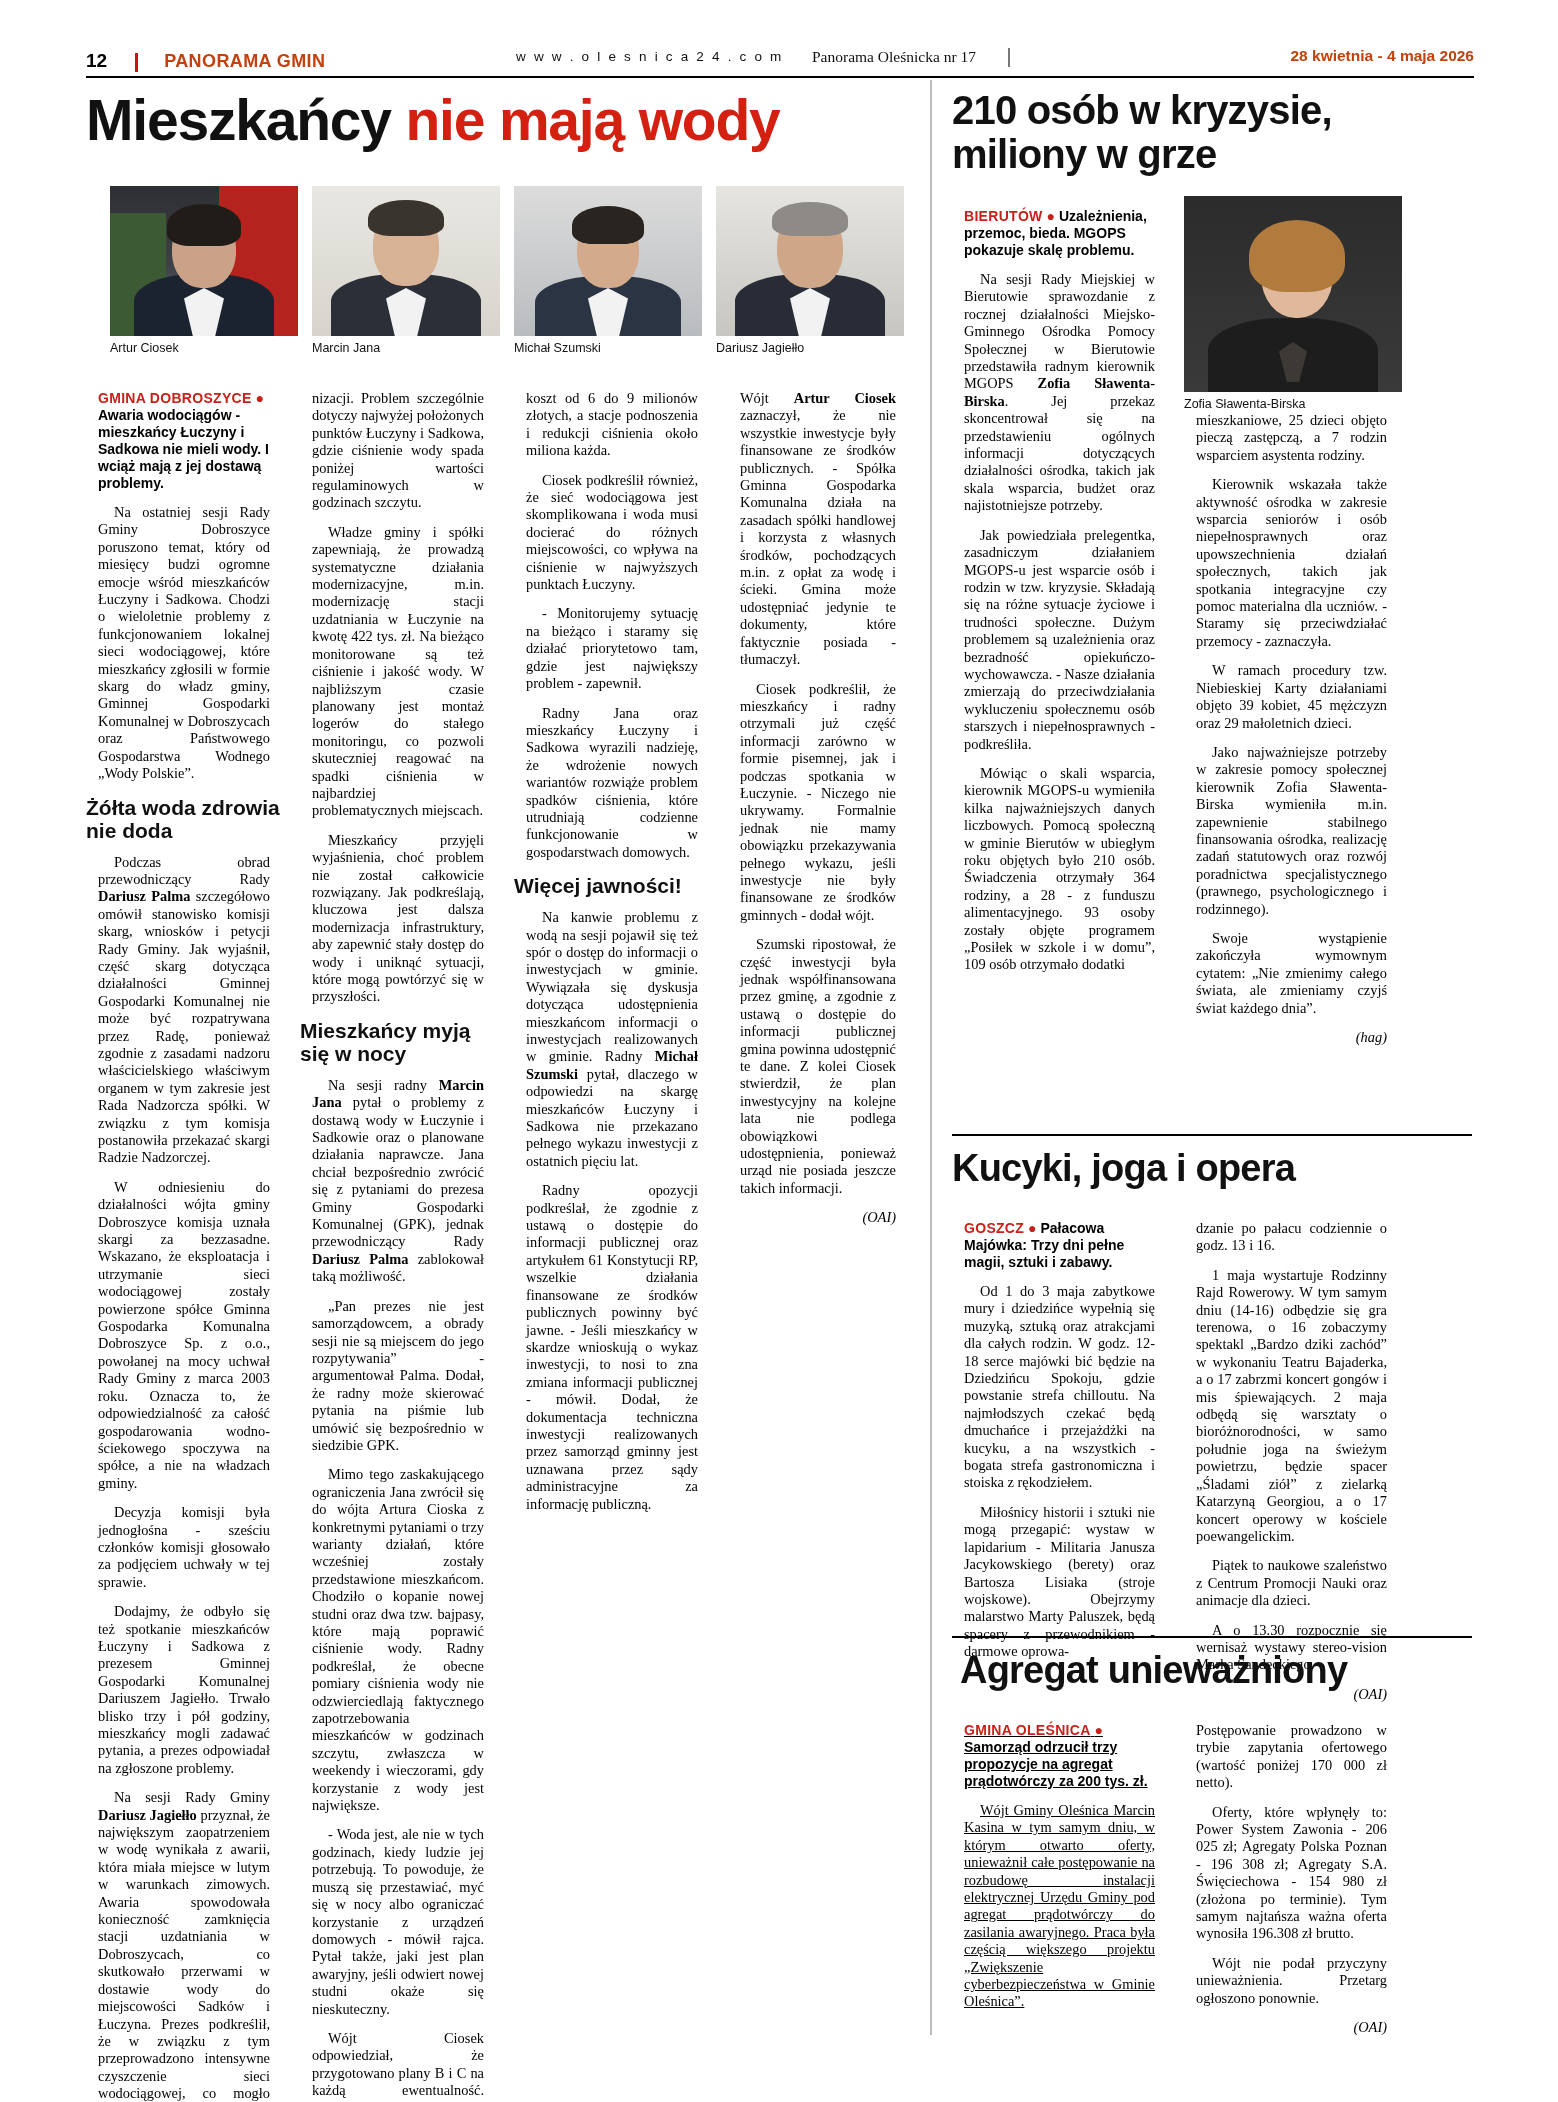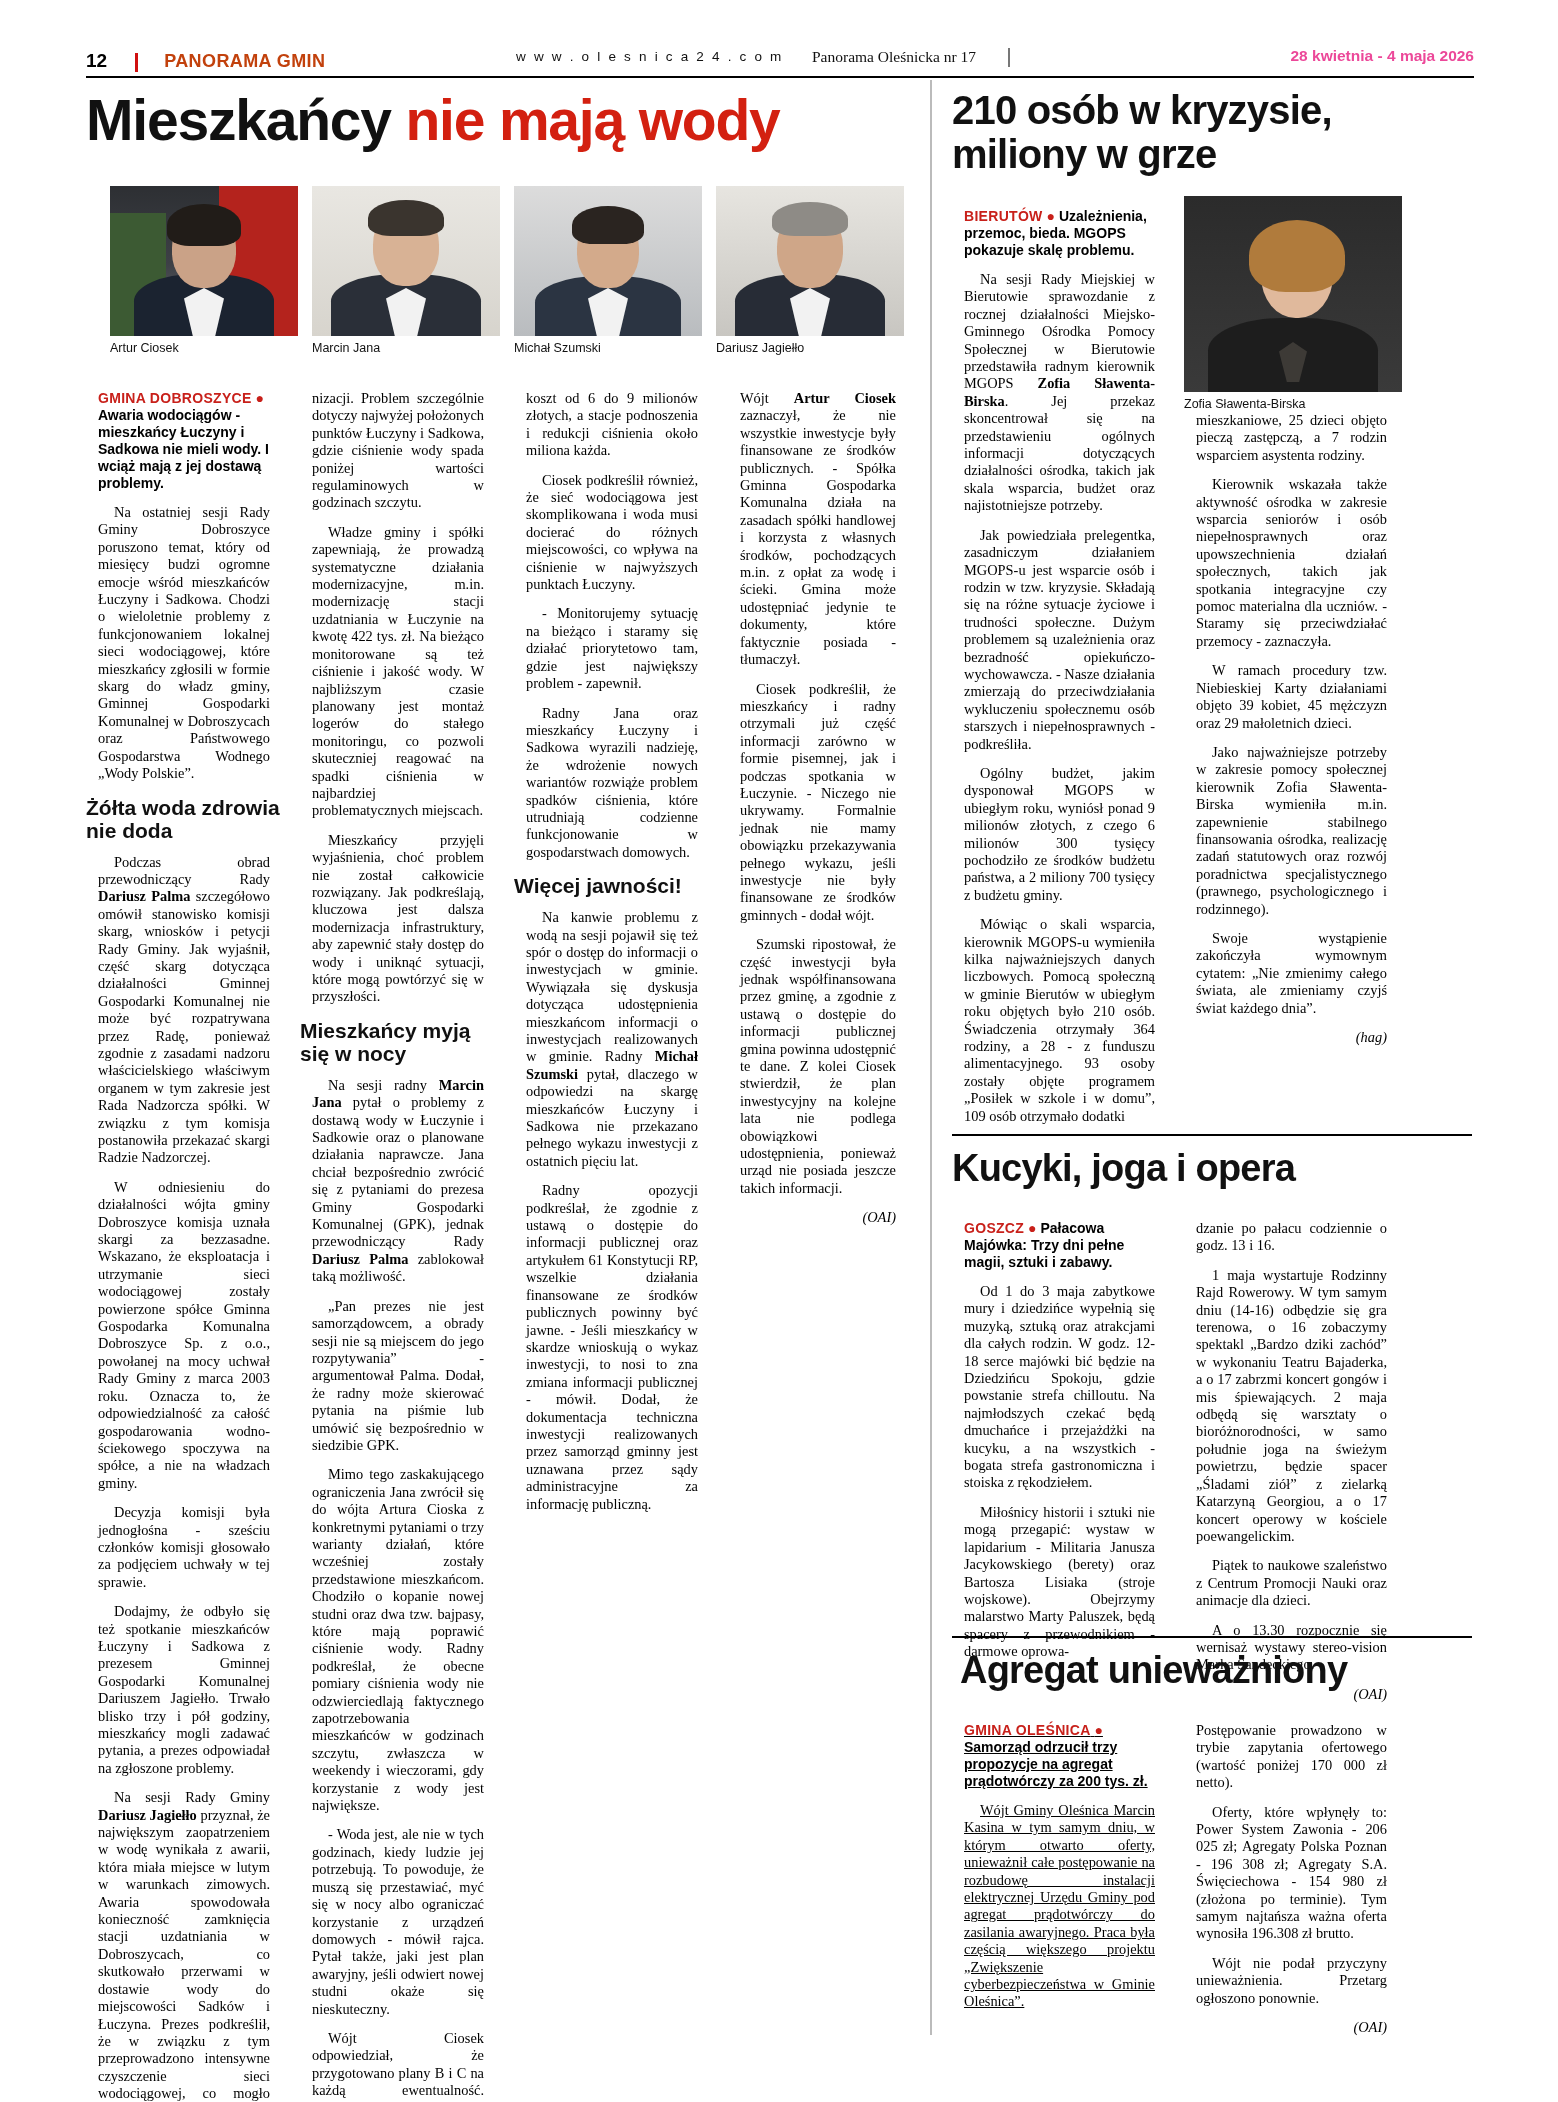--- a/index.html
+++ b/index.html
@@ -77,21 +77,21 @@
     height: 19px;
     background: #777;
   }
   .mh-date {
     position: absolute;
     right: 0;
     top: 3px;
     font-family: "Liberation Sans", sans-serif;
     font-weight: bold;
     font-size: 15.5px;
-    color: #ec4899;
+    color: #c2410c;
   }
   .rule-top {
     position: absolute;
     left: 86px; top: 76px;
     width: 1388px; height: 2px;
     background: #000;
   }
   .vrule-mid {
     position: absolute;
     left: 930px; top: 80px;
@@ -392,21 +392,20 @@
   <div class="headline-right">210 osób w kryzysie, miliony w grze</div>
 
   <div class="col" id="rcol1">
     <p class="lead noind">
       <span class="place">BIERUTÓW</span>
       <span class="bullet">●</span>
       <span>Uzależnienia, przemoc, bieda. MGOPS pokazuje skalę problemu.</span>
     </p>
     <p><span>Na sesji Rady Miejskiej w Bierutowie sprawozdanie z rocznej działalności Miejsko-Gminnego Ośrodka Pomocy Społecznej w Bierutowie przedstawiła radnym kierownik MGOPS </span><b class="n">Zofia Sławenta-Birska</b><span>. Jej przekaz skoncentrował się na przedstawieniu ogólnych informacji dotyczących działalności ośrodka, takich jak skala wsparcia, budżet oraz najistotniejsze potrzeby.</span></p>
     <p>Jak powiedziała prelegentka, zasadniczym działaniem MGOPS-u jest wsparcie osób i rodzin w tzw. kryzysie. Składają się na różne sytuacje życiowe i trudności społeczne. Dużym problemem są uzależnienia oraz bezradność opiekuńczo-wychowawcza. - Nasze działania zmierzają do przeciwdziałania wykluczeniu społecznemu osób starszych i niepełnosprawnych - podkreśliła.</p>
-    <p>Ogólny budżet, jakim dysponował MGOPS w ubiegłym roku, wyniósł ponad 9 milionów złotych, z czego 6 milionów 300 tysięcy pochodziło ze środków budżetu państwa, a 2 miliony 700 tysięcy z budżetu gminy.</p>
     <p>Mówiąc o skali wsparcia, kierownik MGOPS-u wymieniła kilka najważniejszych danych liczbowych. Pomocą społeczną w gminie Bierutów w ubiegłym roku objętych było 210 osób. Świadczenia otrzymały 364 rodziny, a 28 - z funduszu alimentacyjnego. 93 osoby zostały objęte programem „Posiłek w szkole i w domu”, 109 osób otrzymało dodatki</p>
   </div>
 
   <div class="portrait-wrap">
     <div class="portrait">
       <div class="pb"></div>
         <div class="pn"></div>
       <div class="pf"></div>
         <div class="ph"></div>
     </div>

